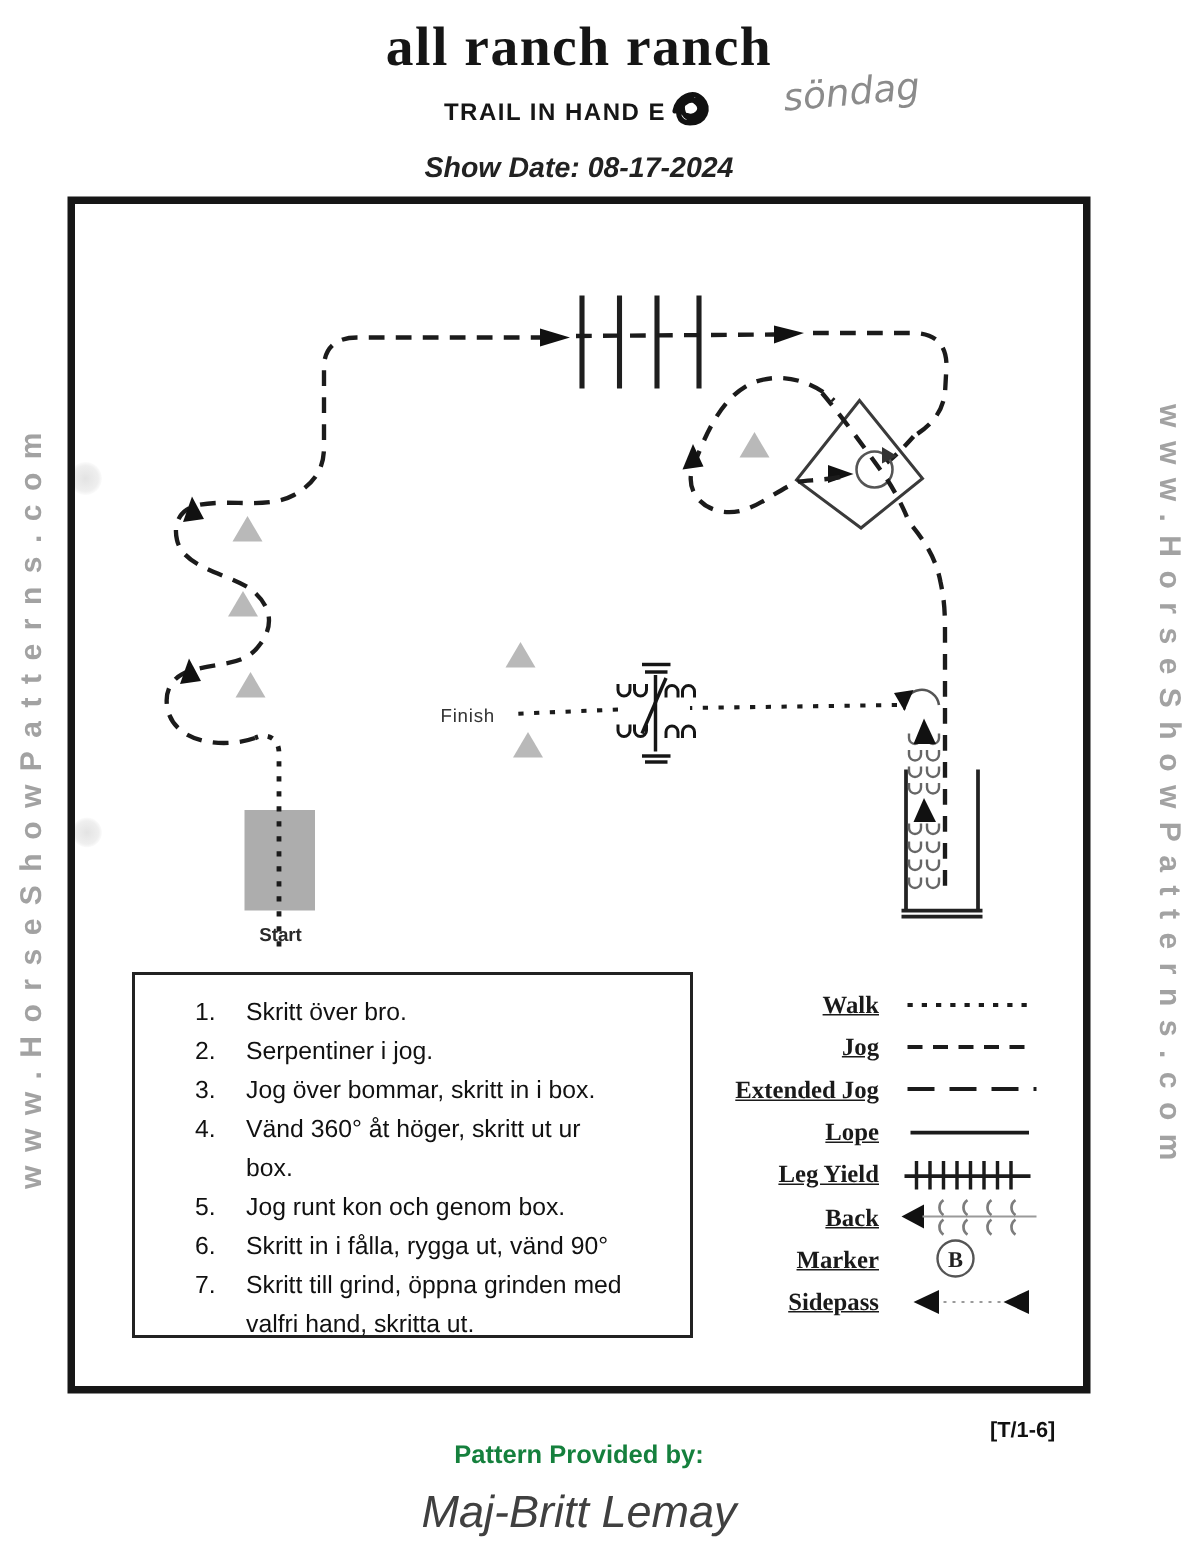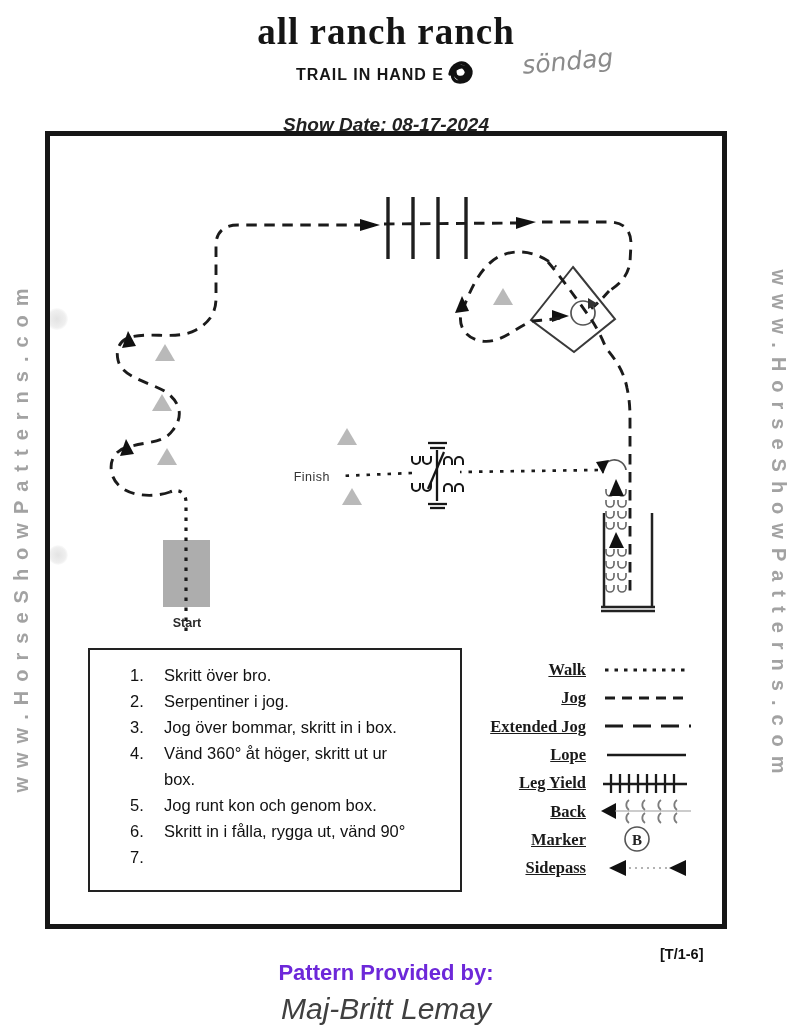--- a/index.html
+++ b/index.html
@@ -17,21 +17,21 @@
     position:absolute;left:0;top:58px;width:772px;text-align:center;
     font-weight:bold;font-size:16px;letter-spacing:1px;color:#161616;
   }
   .class-line .scribble{display:inline-block;vertical-align:-6px;margin-left:2px;}
   .handwritten{
     position:absolute;left:522px;top:46px;width:110px;
     font-family:"DejaVu Sans",sans-serif;font-style:italic;
     font-size:25px;color:#8b8b8b;transform:rotate(-5deg);white-space:nowrap;
   }
   .show-date{
-    position:absolute;left:0;top:114px;width:772px;text-align:center;
+    position:absolute;left:0;top:102px;width:772px;text-align:center;
     font-style:italic;font-weight:bold;font-size:19px;color:#222;
   }
   
   .wm{
     position:absolute;width:800px;height:30px;line-height:30px;text-align:center;
     font-weight:bold;font-size:20px;letter-spacing:9px;color:#a2a2a2;white-space:nowrap;
   }
   .wm-left{left:6px;top:936px;transform:rotate(-90deg);transform-origin:0 0;}
   .wm-right{left:794px;top:126px;transform:rotate(90deg);transform-origin:0 0;}
   
@@ -59,21 +59,21 @@
   .legend-label{
     width:118px;flex:0 0 118px;text-align:right;
     font-family:"Liberation Serif","DejaVu Serif",serif;
     font-weight:bold;font-size:16.5px;color:#1a1a1a;
   }
   .legend-sym{margin-left:13px;width:95px;height:27px;}
   
   .pattern-code{position:absolute;left:660px;top:946px;width:70px;
     font-weight:bold;font-size:14.5px;color:#111;}
   .provided-by{position:absolute;left:0;top:960px;width:772px;text-align:center;
-    font-weight:bold;font-size:22px;color:#6d28d9;}
+    font-weight:bold;font-size:17px;color:#15803d;}
   .provided-name{position:absolute;left:0;top:992px;width:772px;text-align:center;
     font-style:italic;font-size:30px;color:#404040;}
 </style>
 </head>
 <body>
 
 <div class="ranch-title">all ranch ranch</div>
 
 <div class="class-line">
   <span>TRAIL IN HAND E</span><span class="scribble"><svg width="30" height="28" viewBox="0 0 30 28">
@@ -225,20 +225,22 @@
     <li>
         <span class="num">5.</span>
         <span class="txt">Jog runt kon och genom box.</span>
       </li>
     <li>
         <span class="num">6.</span>
         <span class="txt">Skritt in i fålla, rygga ut, vänd 90°</span>
       </li>
     <li>
         <span class="num">7.</span>
+        <span class="txt">Skritt till grind, öppna grinden med
+valfri hand, skritta ut.</span>
       </li>
   </ol>
 </div>
 
 <div class="legend">
 
   <div class="legend-row">
     <div class="legend-label">Walk</div>
     <svg class="legend-sym" viewBox="0 0 95 27">
       <line x1="6" y1="13" x2="90" y2="13" stroke="#1b1b1b" stroke-width="2.8" stroke-dasharray="3.5 6"></line>

